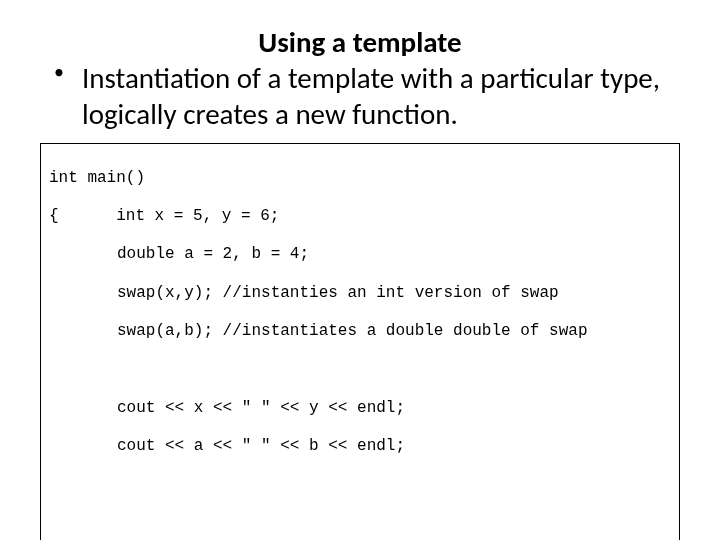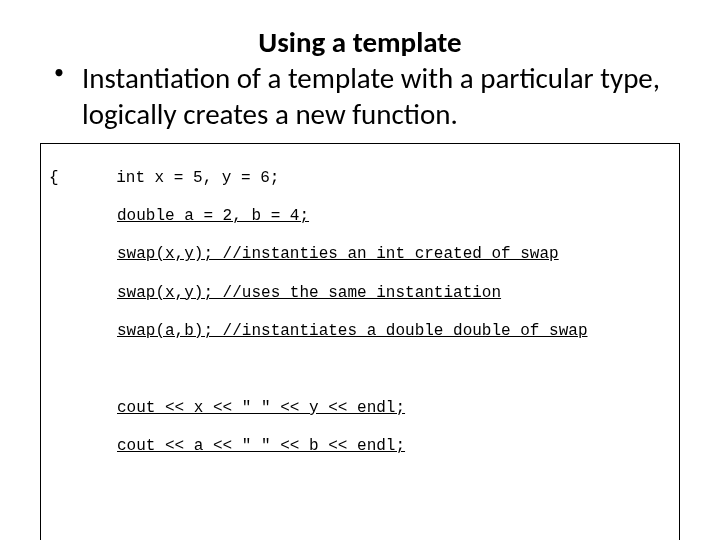--- a/index.html
+++ b/index.html
@@ -40,37 +40,37 @@
   .codebox {
     border: 1.5px solid #000;
     padding: 6px 8px 6px 8px;
     font-family: "Courier New", Courier, monospace;
     font-size: 16px;
     line-height: 1.2;
     white-space: pre;
     position: relative;
   }
   .codeline { display: block; }
-  .indent1 { padding-left: 68px; text-decoration: underline; }
+  .indent1 { padding-left: 68px; }
   .blank { height: 19px; }
 </style>
 </head>
 <body>
 
 <h1 class="title">Using a template</h1>
 
 <ul class="bullets">
   <li>Instantiation of a template with a particular type, logically creates a new function.</li>
 </ul>
 
 <div class="codebox">
+<span class="codeline">int main()</span>
 <span class="codeline">{      int x = 5, y = 6;</span>
 <span class="codeline indent1">double a = 2, b = 4;</span>
-<span class="codeline indent1">swap(x,y); //instanties an int created of swap</span>
-<span class="codeline indent1">swap(x,y); //uses the same instantiation</span>
+<span class="codeline indent1">swap(x,y); //instanties an int version of swap</span>
 <span class="codeline indent1">swap(a,b); //instantiates a double double of swap</span>
 <div class="blank"></div>
 <span class="codeline indent1">cout &lt;&lt; x &lt;&lt; " " &lt;&lt; y &lt;&lt; endl;</span>
 <span class="codeline indent1">cout &lt;&lt; a &lt;&lt; " " &lt;&lt; b &lt;&lt; endl;</span>
 
 
 
 
 
 </div>

